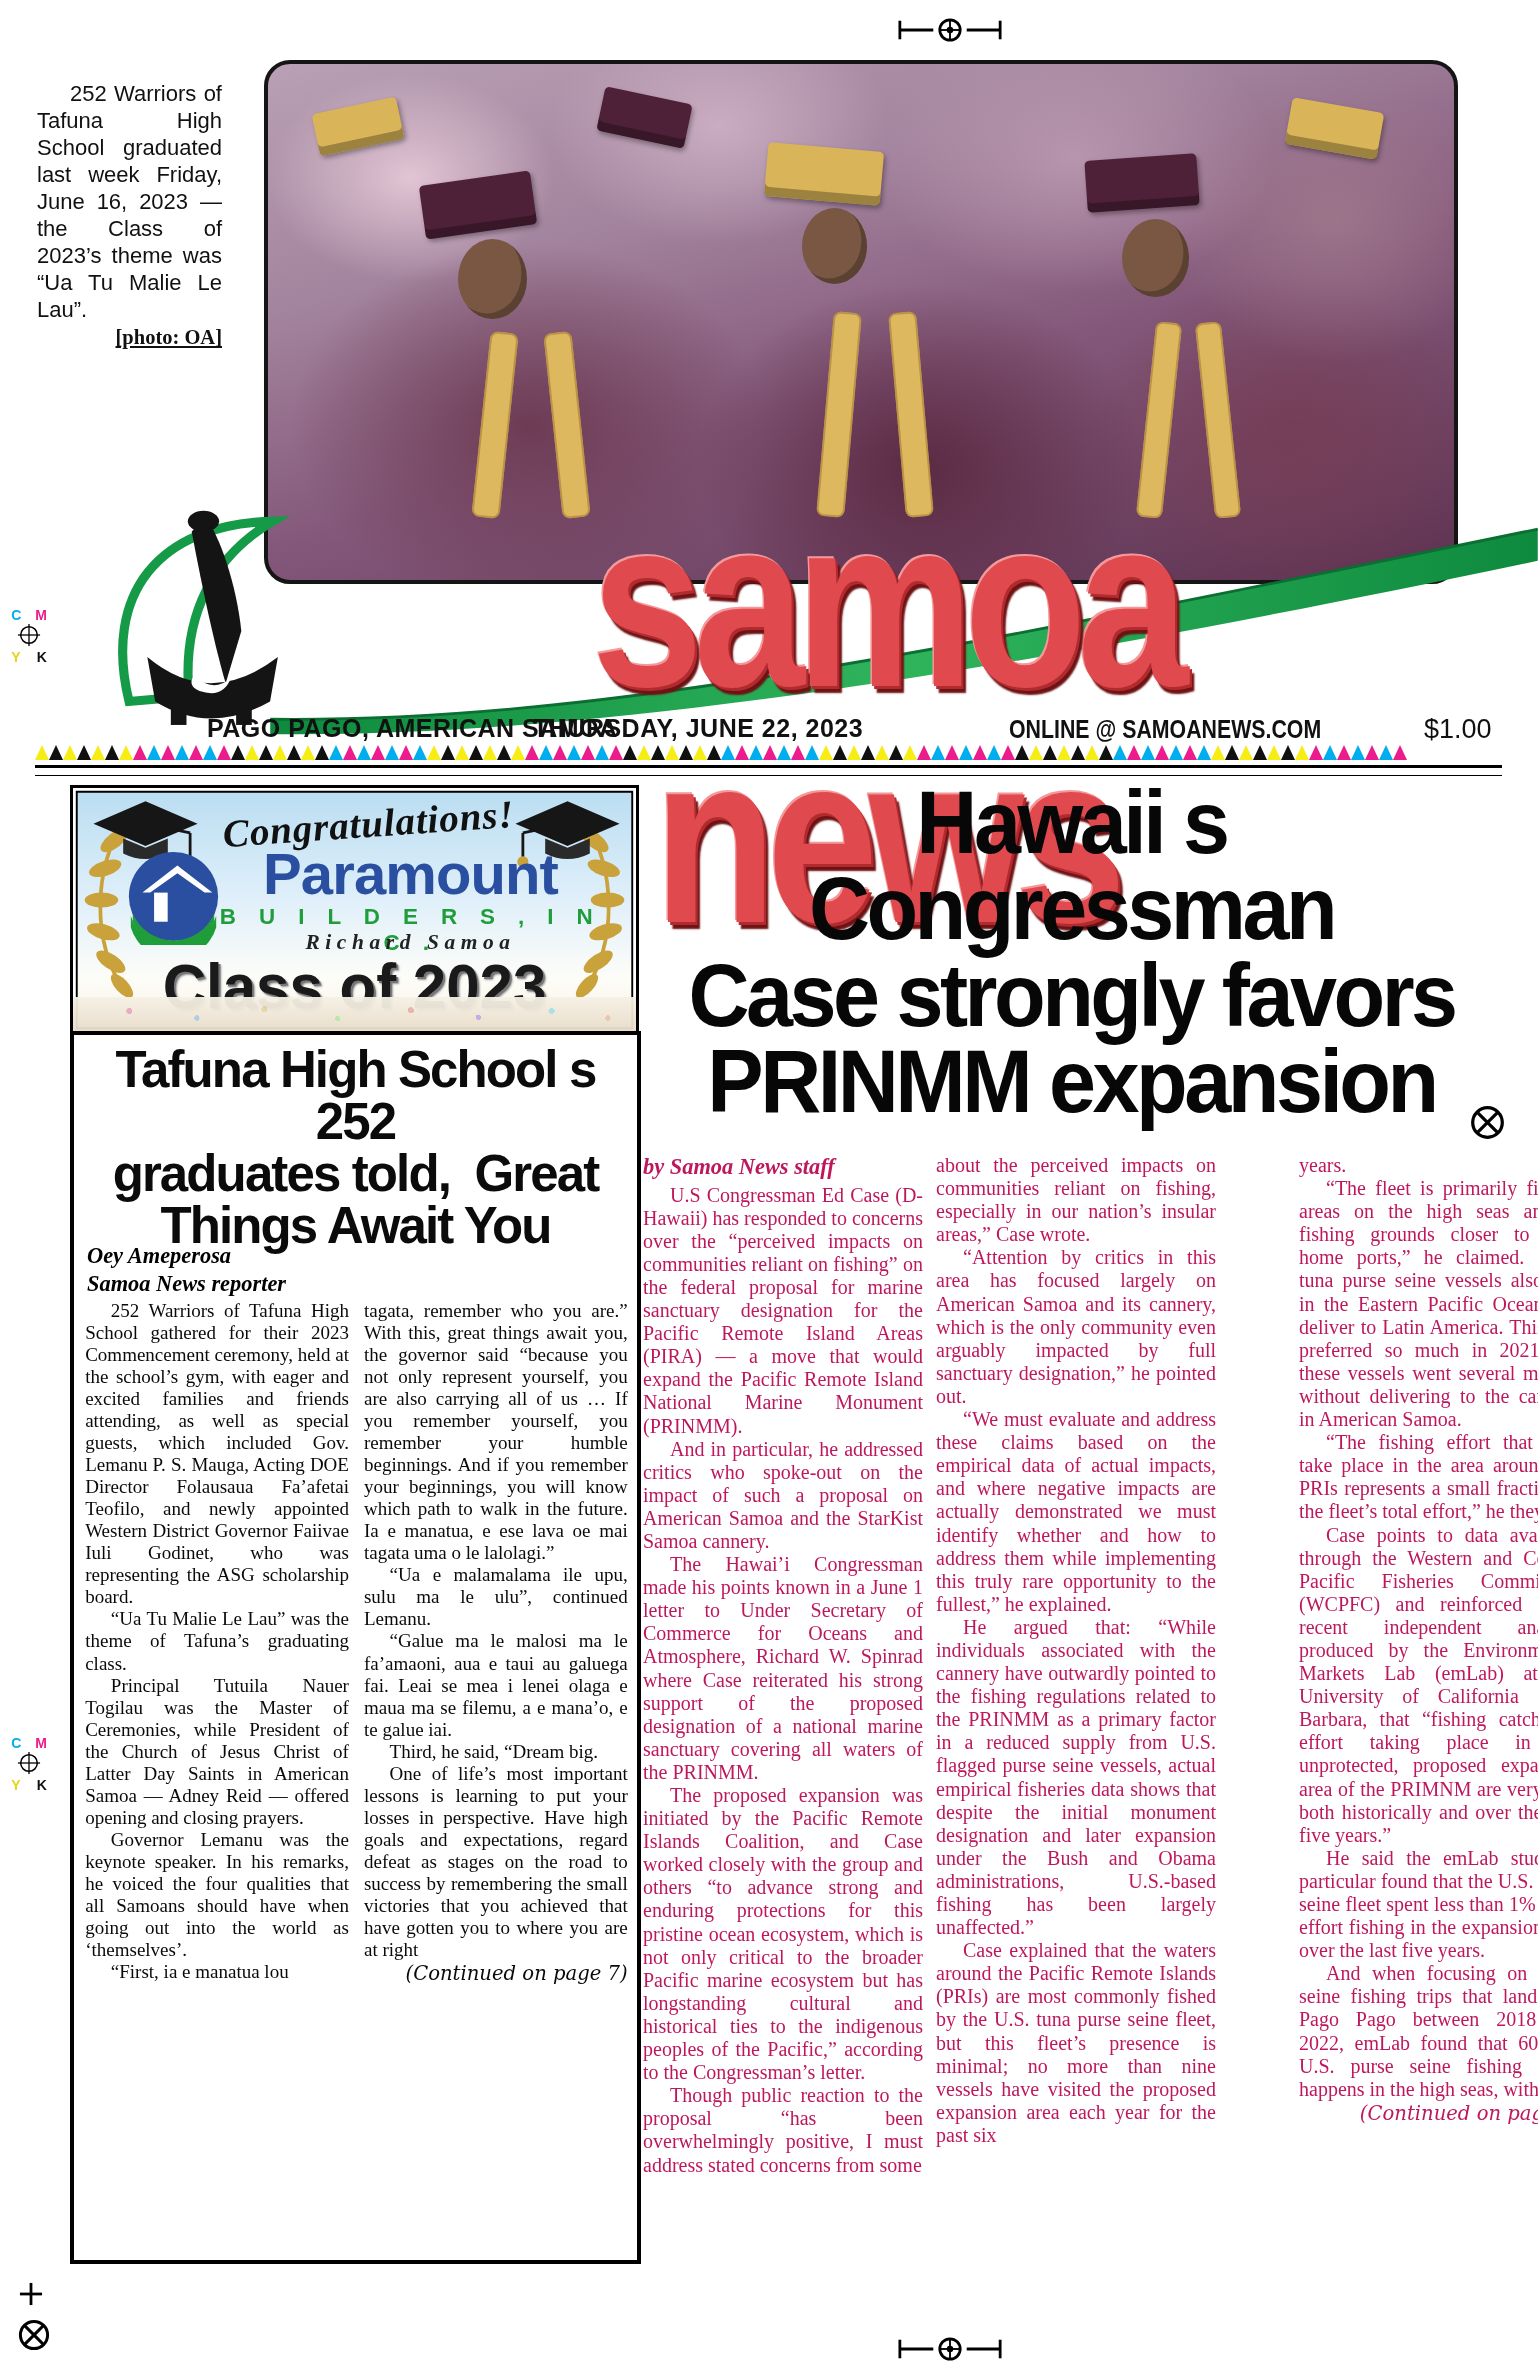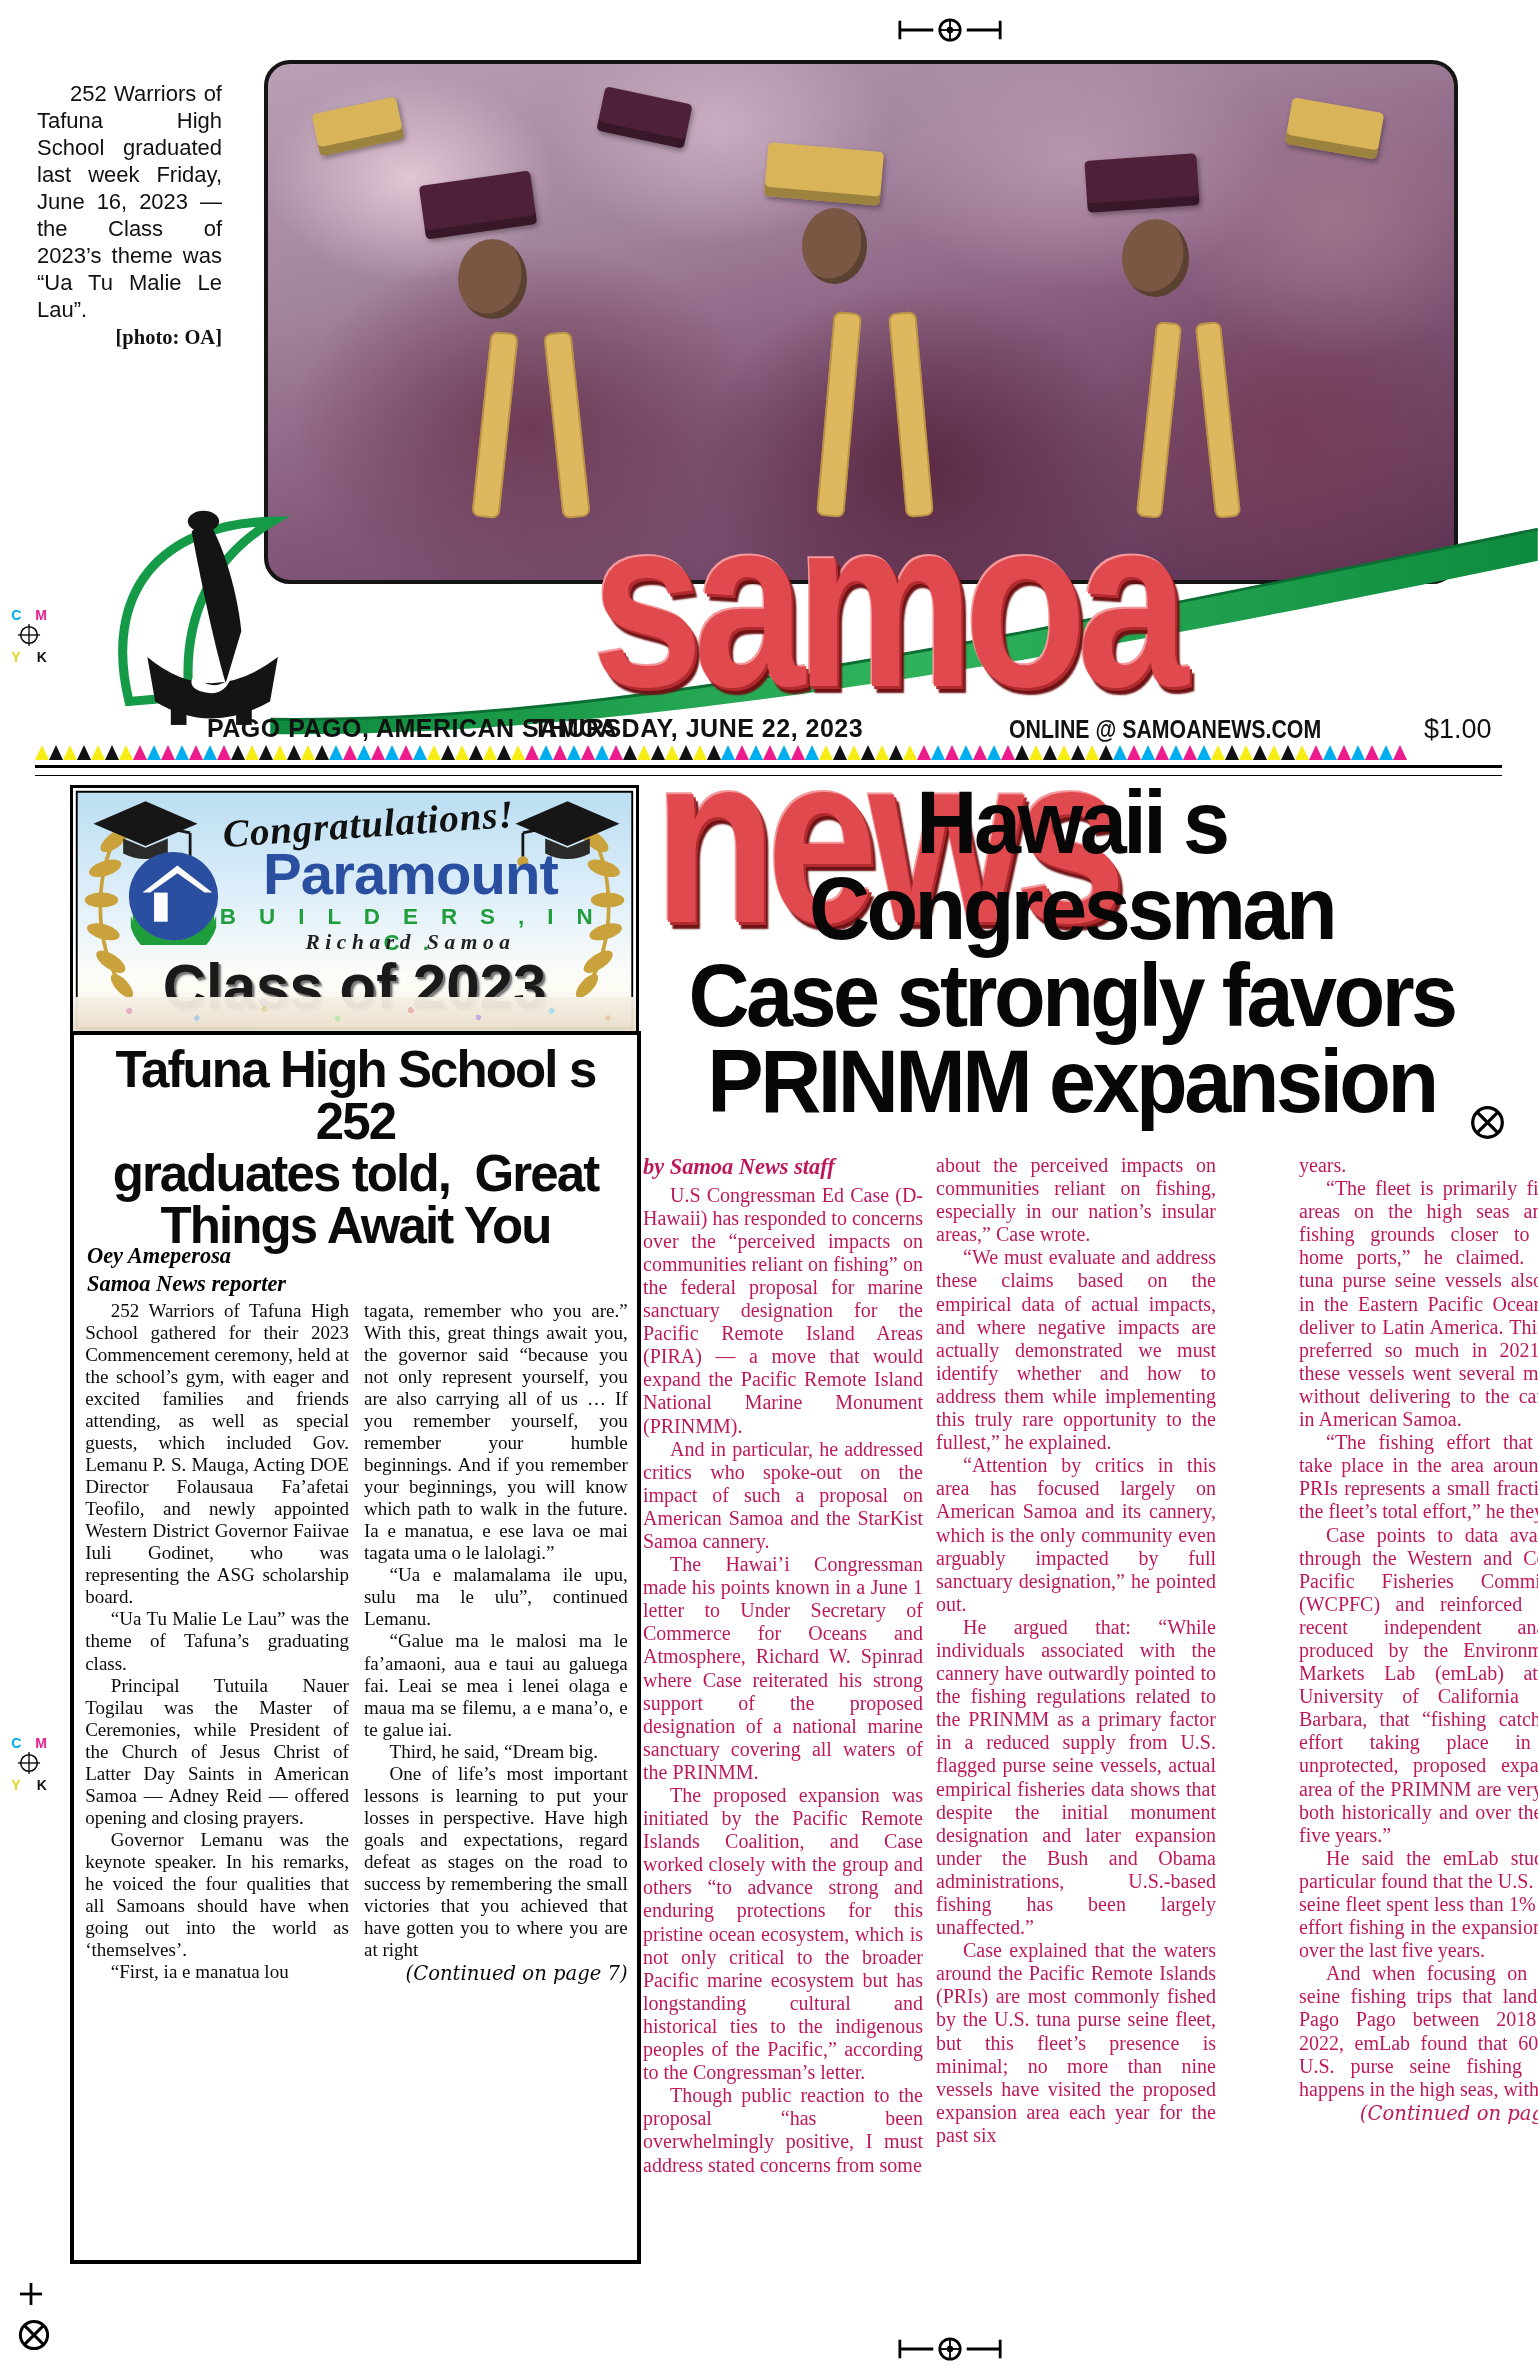--- a/index.html
+++ b/index.html
@@ -12,21 +12,21 @@
           font-family:"Liberation Sans", sans-serif; font-weight:bold; font-size:14px; line-height:15px; }
   .cmyk .r { display:flex; justify-content:space-between; padding:0 3.7px; }
   .c-c { color:#00adee; } .c-m { color:#ec1c8d; } .c-y { color:#e3d41d; } .c-k { color:#111; }
 
   
   .caption { position:absolute; left:37px; top:80px; width:185px;
              font-family:"Liberation Sans", sans-serif; font-size:22px; line-height:1.23;
              text-align:justify; color:#111; }
   .caption .cap-text { text-indent:1.5em; }
   .caption .credit { font-family:"Liberation Serif", serif; font-weight:bold;
-                     text-align:right; font-size:20.5px; margin-top:1.9px; }
+                     text-align:right; font-size:20.5px; margin-top:1.9px;text-decoration:underline; }
 
   
   .photo { position:absolute; left:264px; top:60px; width:1186px; height:516px;
            border:4.7px solid #151515; border-radius:26px; overflow:hidden; z-index:1;
            background:
              radial-gradient(205px 149px at 12% 22%, rgba(228,200,214,.95), rgba(228,200,214,0) 70%),
              radial-gradient(242px 168px at 38% 12%, rgba(205,176,196,.9), rgba(205,176,196,0) 70%),
              radial-gradient(280px 186px at 68% 18%, rgba(186,152,176,.9), rgba(186,152,176,0) 72%),
              radial-gradient(242px 205px at 90% 30%, rgba(160,120,140,.85), rgba(160,120,140,0) 70%),
              radial-gradient(317px 242px at 22% 70%, rgba(104,52,76,.85), rgba(104,52,76,0) 75%),
@@ -431,22 +431,22 @@
     <div>
         <p>U.S Congressman Ed Case (D-Hawaii) has responded to concerns over the “perceived impacts on communities reliant on fishing” on the federal proposal for marine sanctuary designation for the Pacific Remote Island Areas (PIRA) — a move that would expand the Pacific Remote Island National Marine Monument (PRINMM).</p>
         <p>And in particular, he addressed critics who spoke-out on the impact of such a proposal on American Samoa and the StarKist Samoa cannery.</p>
         <p>The Hawai’i Congressman made his points known in a June 1 letter to Under Secretary of Commerce for Oceans and Atmosphere, Richard W. Spinrad where Case reiterated his strong support of the proposed designation of a national marine sanctuary covering all waters of the PRINMM.</p>
         <p>The proposed expansion was initiated by the Pacific Remote Islands Coalition, and Case worked closely with the group and others “to advance strong and enduring protections for this pristine ocean ecosystem, which is not only critical to the broader Pacific marine ecosystem but has longstanding cultural and historical ties to the indigenous peoples of the Pacific,” according to the Congressman’s letter.</p>
         <p>Though public reaction to the proposal “has been overwhelmingly positive, I must address stated concerns from some</p>
       </div>
   </div>
   <div class="rcol rcol2">
       <p class="cont">about the perceived impacts on communities reliant on fishing, especially in our nation’s insular areas,” Case wrote.</p>
+      <p>“Attention by critics in this area has focused largely on American Samoa and its cannery, which is the only community even arguably impacted by full sanctuary designation,” he pointed out.</p>
       <p>“We must evaluate and address these claims based on the empirical data of actual impacts, and where negative impacts are actually demonstrated we must identify whether and how to address them while implementing this truly rare opportunity to the fullest,” he explained.</p>
-      <p>“Attention by critics in this area has focused largely on American Samoa and its cannery, which is the only community even arguably impacted by full sanctuary designation,” he pointed out.</p>
       <p>He argued that: “While individuals associated with the cannery have outwardly pointed to the fishing regulations related to the PRINMM as a primary factor in a reduced supply from U.S. flagged purse seine vessels, actual empirical fisheries data shows that despite the initial monument designation and later expansion under the Bush and Obama administrations, U.S.-based fishing has been largely unaffected.”</p>
       <p>Case explained that the waters around the Pacific Remote Islands (PRIs) are most commonly fished by the U.S. tuna purse seine fleet, but this fleet’s presence is minimal; no more than nine vessels have visited the proposed expansion area each year for the past six</p>
     </div>
   <div class="rcol rcol3">
     <div>
         <p class="cont">years.</p>
         <p>“The fleet is primarily fishing areas on the high seas and in fishing grounds closer to their home ports,” he claimed. “U.S. tuna purse seine vessels also fish in the Eastern Pacific Ocean and deliver to Latin America. This was preferred so much in 2021 that these vessels went several months without delivering to the cannery in American Samoa.</p>
         <p>“The fishing effort that does take place in the area around the PRIs represents a small fraction of the fleet’s total effort,” he they.</p>
         <p>Case points to data available through the Western and Central Pacific Fisheries Commission (WCPFC) and reinforced by a recent independent analysis produced by the Environmental Markets Lab (emLab) at the University of California Santa Barbara, that “fishing catch and effort taking place in the unprotected, proposed expansion area of the PRIMNM are  very low, both historically and over the past five years.”</p>
         <p>He said the emLab study in particular found that the U.S. purse seine fleet spent less than 1% of its effort fishing in the expansion area over the last five years.</p>

